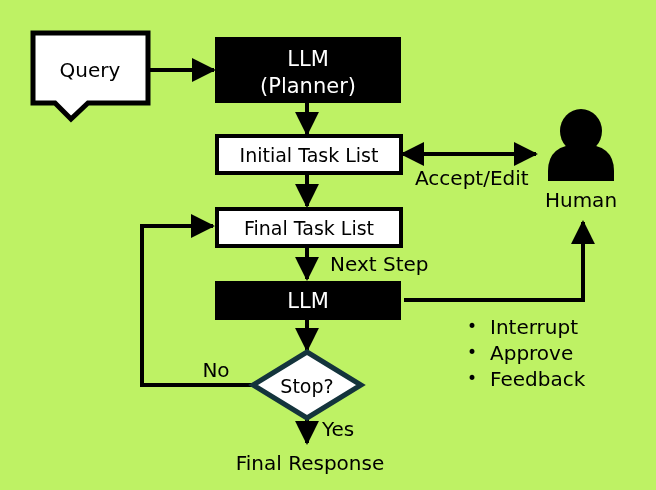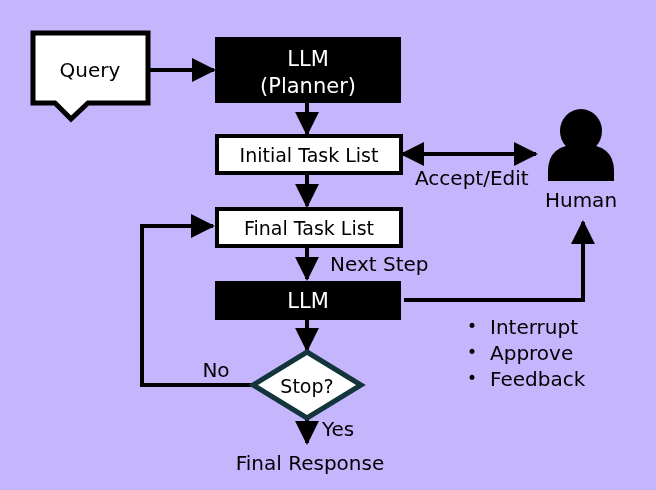--- a/index.html
+++ b/index.html
@@ -4,21 +4,21 @@
 <style>
   html, body {
     margin: 0;
     padding: 0;
     background: #f0f0f0;
   }
   #canvas {
     position: relative;
     width: 656px;
     height: 490px;
-    background: #c4b5fd;
+    background: #bef264;
     overflow: hidden;
     font-family: "DejaVu Sans", sans-serif;
   }
   svg.diagram {
     position: absolute;
     left: 0; top: 0;
     width: 656px;
     height: 490px;
   }
   text {

